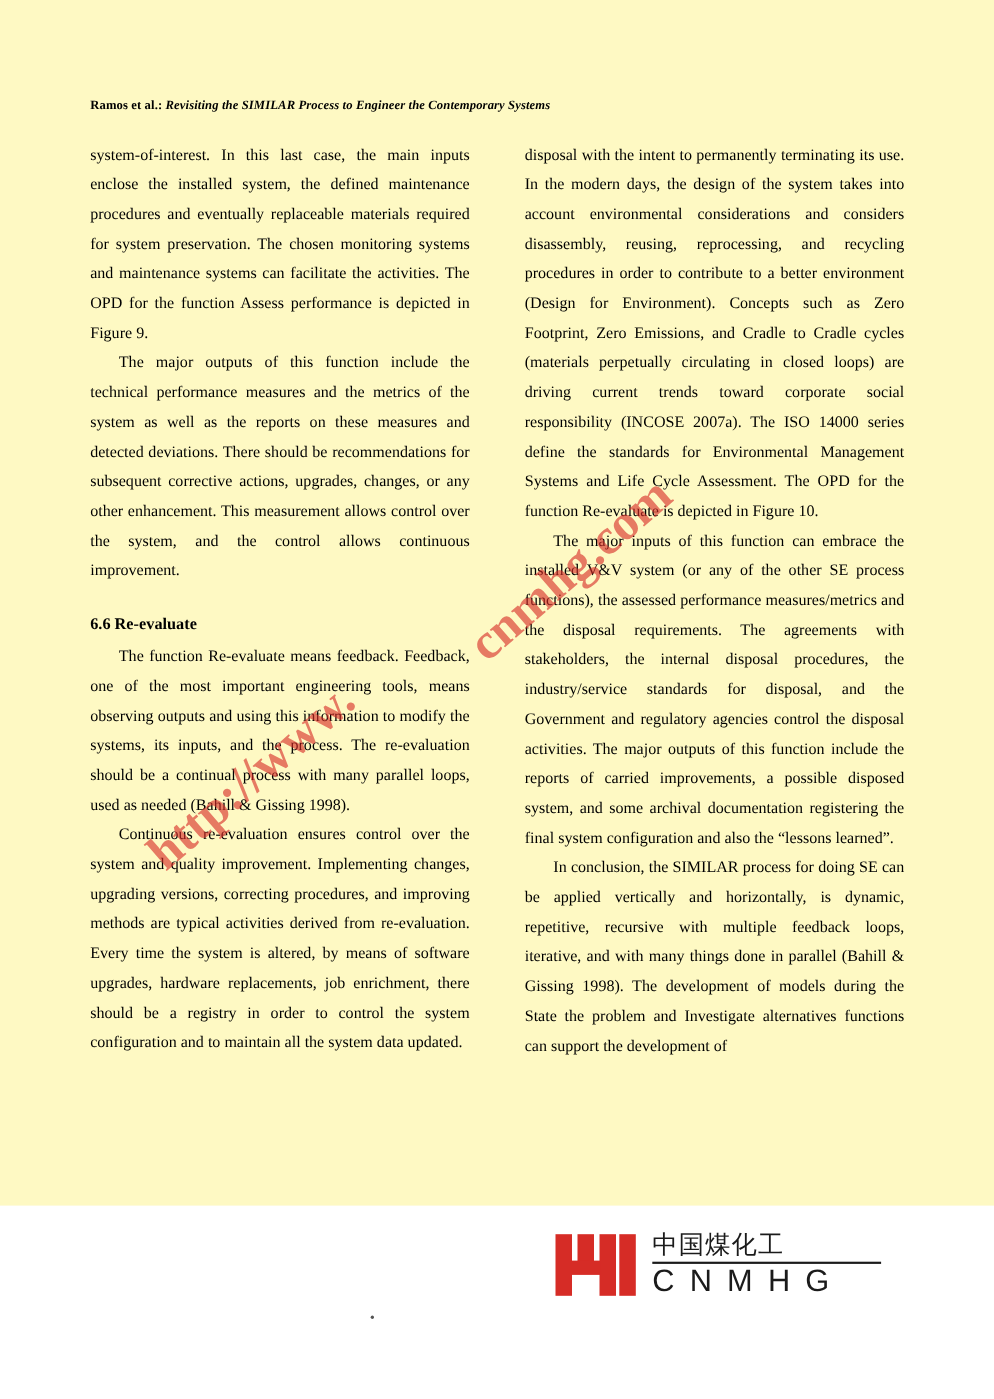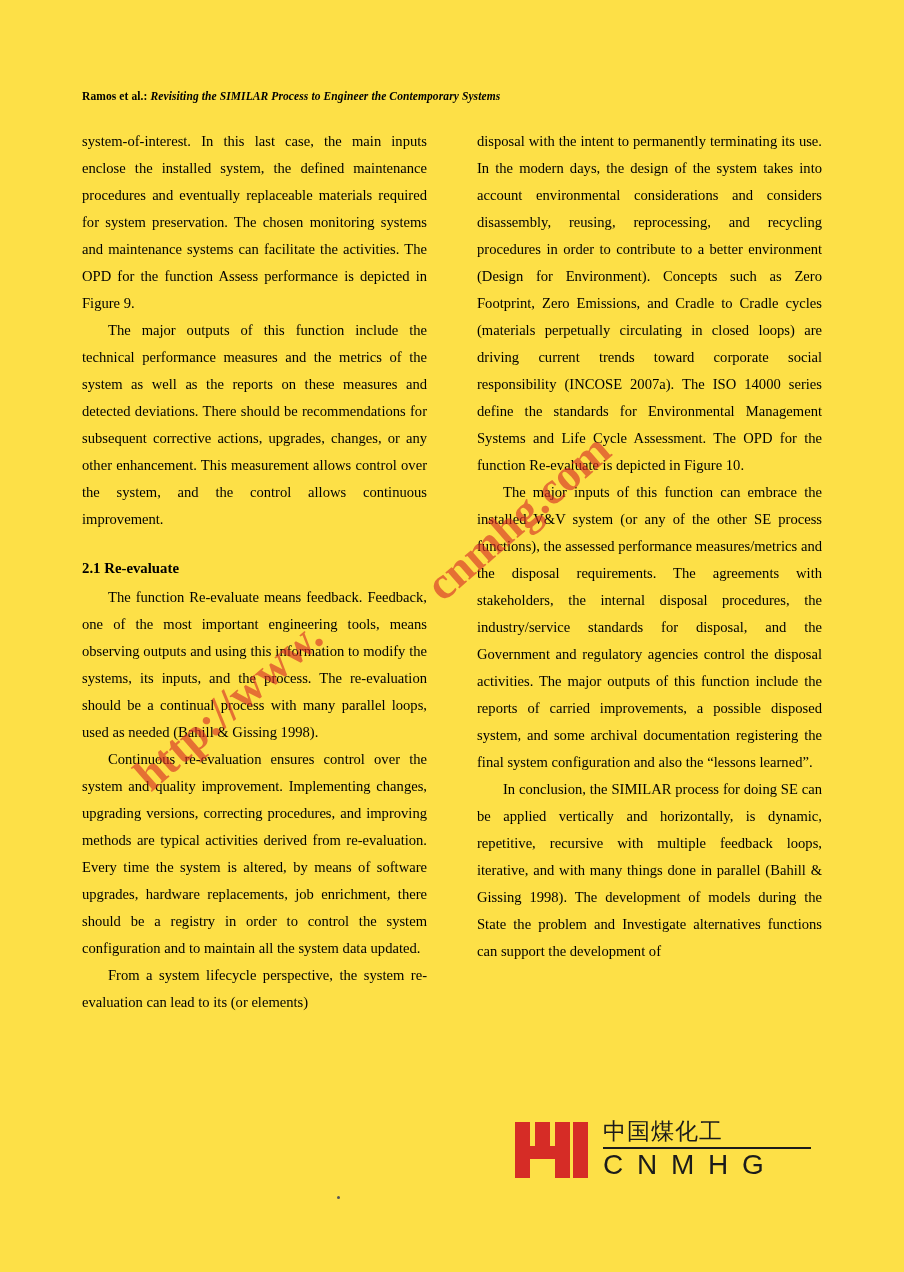--- a/index.html
+++ b/index.html
@@ -12,22 +12,22 @@
     height: 1272px;
     position: relative;
     font-family: "Liberation Serif", serif;
     color: #000000;
     overflow: hidden;
   }
   .page {
     position: absolute;
     left: 0; top: 0;
     width: 904px;
-    height: 1272px;
-    background: #fde047;
+    height: 1096px;
+    background: #fef9c3;
   }
   .content {
     position: absolute;
     left: 82px;
     top: 90px;
     width: 740px;
   }
 
   
   .running-head {
@@ -113,21 +113,20 @@
     transform-origin: left bottom;
   }
 
   .logo-block {
     position: absolute;
     left: 505px;
     top: 1116px;
     width: 300px;
     height: 68px;
     z-index: 6;
-    margin-left: 10px;
   }
   .logo-mark {
     position: absolute;
     left: 0; top: 0;
     width: 78px;
     height: 62px;
   }
   .logo-mark i {
     position: absolute;
     background: #d62c26;
@@ -186,24 +185,23 @@
       <span class="authors">Ramos et al.:</span>
       <span class="title">Revisiting the SIMILAR Process to Engineer the Contemporary Systems</span>
     </div>
 
 
     <div class="columns">
 
       <div class="col">
         <p class="body">system-of-interest. In this last case, the main inputs enclose the installed system, the defined maintenance procedures and eventually replaceable materials required for system preservation. The chosen monitoring systems and maintenance systems can facilitate the activities. The OPD for the function Assess performance is depicted in Figure 9.</p>
         <p class="body indent">The major outputs of this function include the technical performance measures and the metrics of the system as well as the reports on these measures and detected deviations. There should be recommendations for subsequent corrective actions, upgrades, changes, or any other enhancement. This measurement allows control over the system, and the control allows continuous improvement.</p>
-        <h3 class="section">2.1 Re-evaluate</h3>
+        <h3 class="section">6.6 Re-evaluate</h3>
         <p class="body indent">The function Re-evaluate means feedback. Feedback, one of the most important engineering tools, means observing outputs and using this information to modify the systems, its inputs, and the process. The re-evaluation should be a continual process with many parallel loops, used as needed (Bahill &amp; Gissing 1998).</p>
         <p class="body indent">Continuous re-evaluation ensures control over the system and quality improvement. Implementing changes, upgrading versions, correcting procedures, and improving methods are typical activities derived from re-evaluation. Every time the system is altered, by means of software upgrades, hardware replacements, job enrichment, there should be a registry in order to control the system configuration and to maintain all the system data updated.</p>
-        <p class="body indent">From a system lifecycle perspective, the system re-evaluation can lead to its (or elements)</p>
       </div>
 
       <div class="col">
         <p class="body">disposal with the intent to permanently terminating its use. In the modern days, the design of the system takes into account environmental considerations and considers disassembly, reusing, reprocessing, and recycling procedures in order to contribute to a better environment (Design for Environment). Concepts such as Zero Footprint, Zero Emissions, and Cradle to Cradle cycles (materials perpetually circulating in closed loops) are driving current trends toward corporate social responsibility (INCOSE 2007a). The ISO 14000 series define the standards for Environmental Management Systems and Life Cycle Assessment. The OPD for the function Re-evaluate is depicted in Figure 10.</p>
         <p class="body indent">The major inputs of this function can embrace the installed V&amp;V system (or any of the other SE process functions), the assessed performance measures/metrics and the disposal requirements. The agreements with stakeholders, the internal disposal procedures, the industry/service standards for disposal, and the Government and regulatory agencies control the disposal activities. The major outputs of this function include the reports of carried improvements, a possible disposed system, and some archival documentation registering the final system configuration and also the “lessons learned”.</p>
         <p class="body indent">In conclusion, the SIMILAR process for doing SE can be applied vertically and horizontally, is dynamic, repetitive, recursive with multiple feedback loops, iterative, and with many things done in parallel (Bahill &amp; Gissing 1998). The development of models during the State the problem and Investigate alternatives functions can support the development of</p>
       </div>
 
     </div>
   </div>

